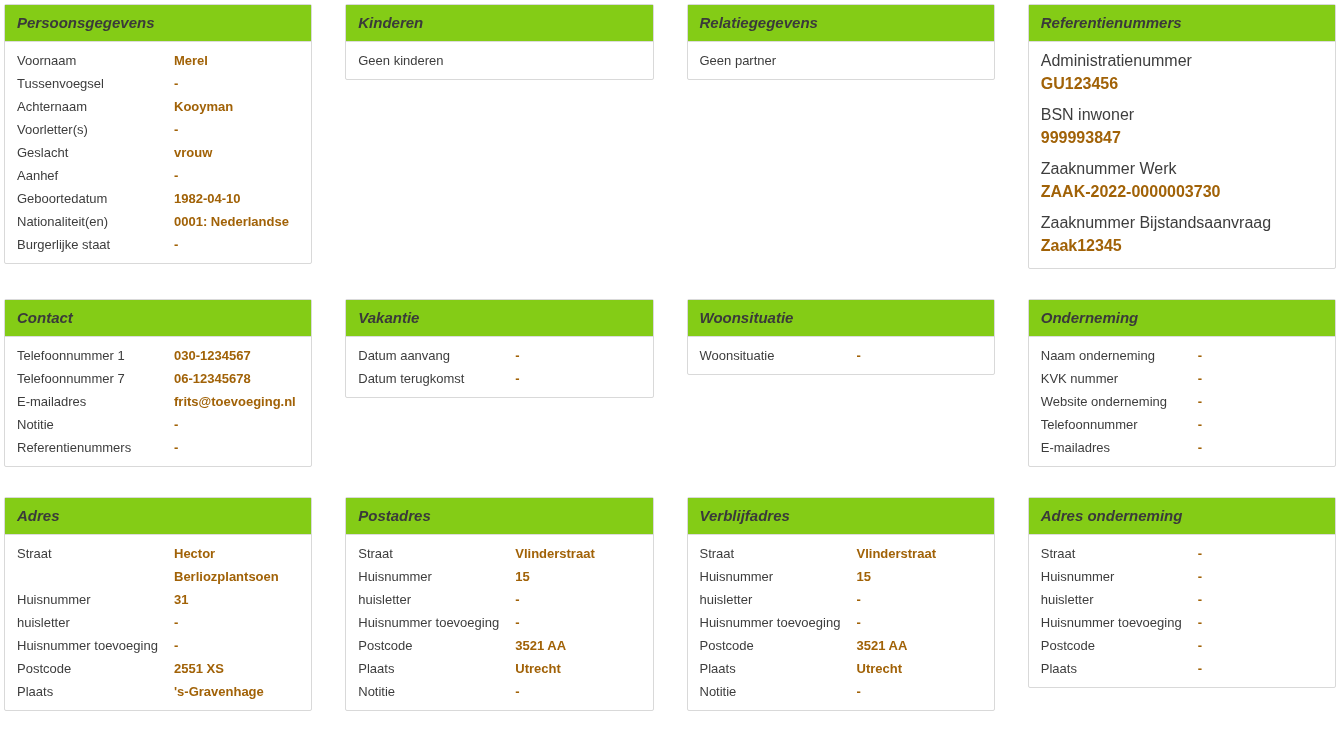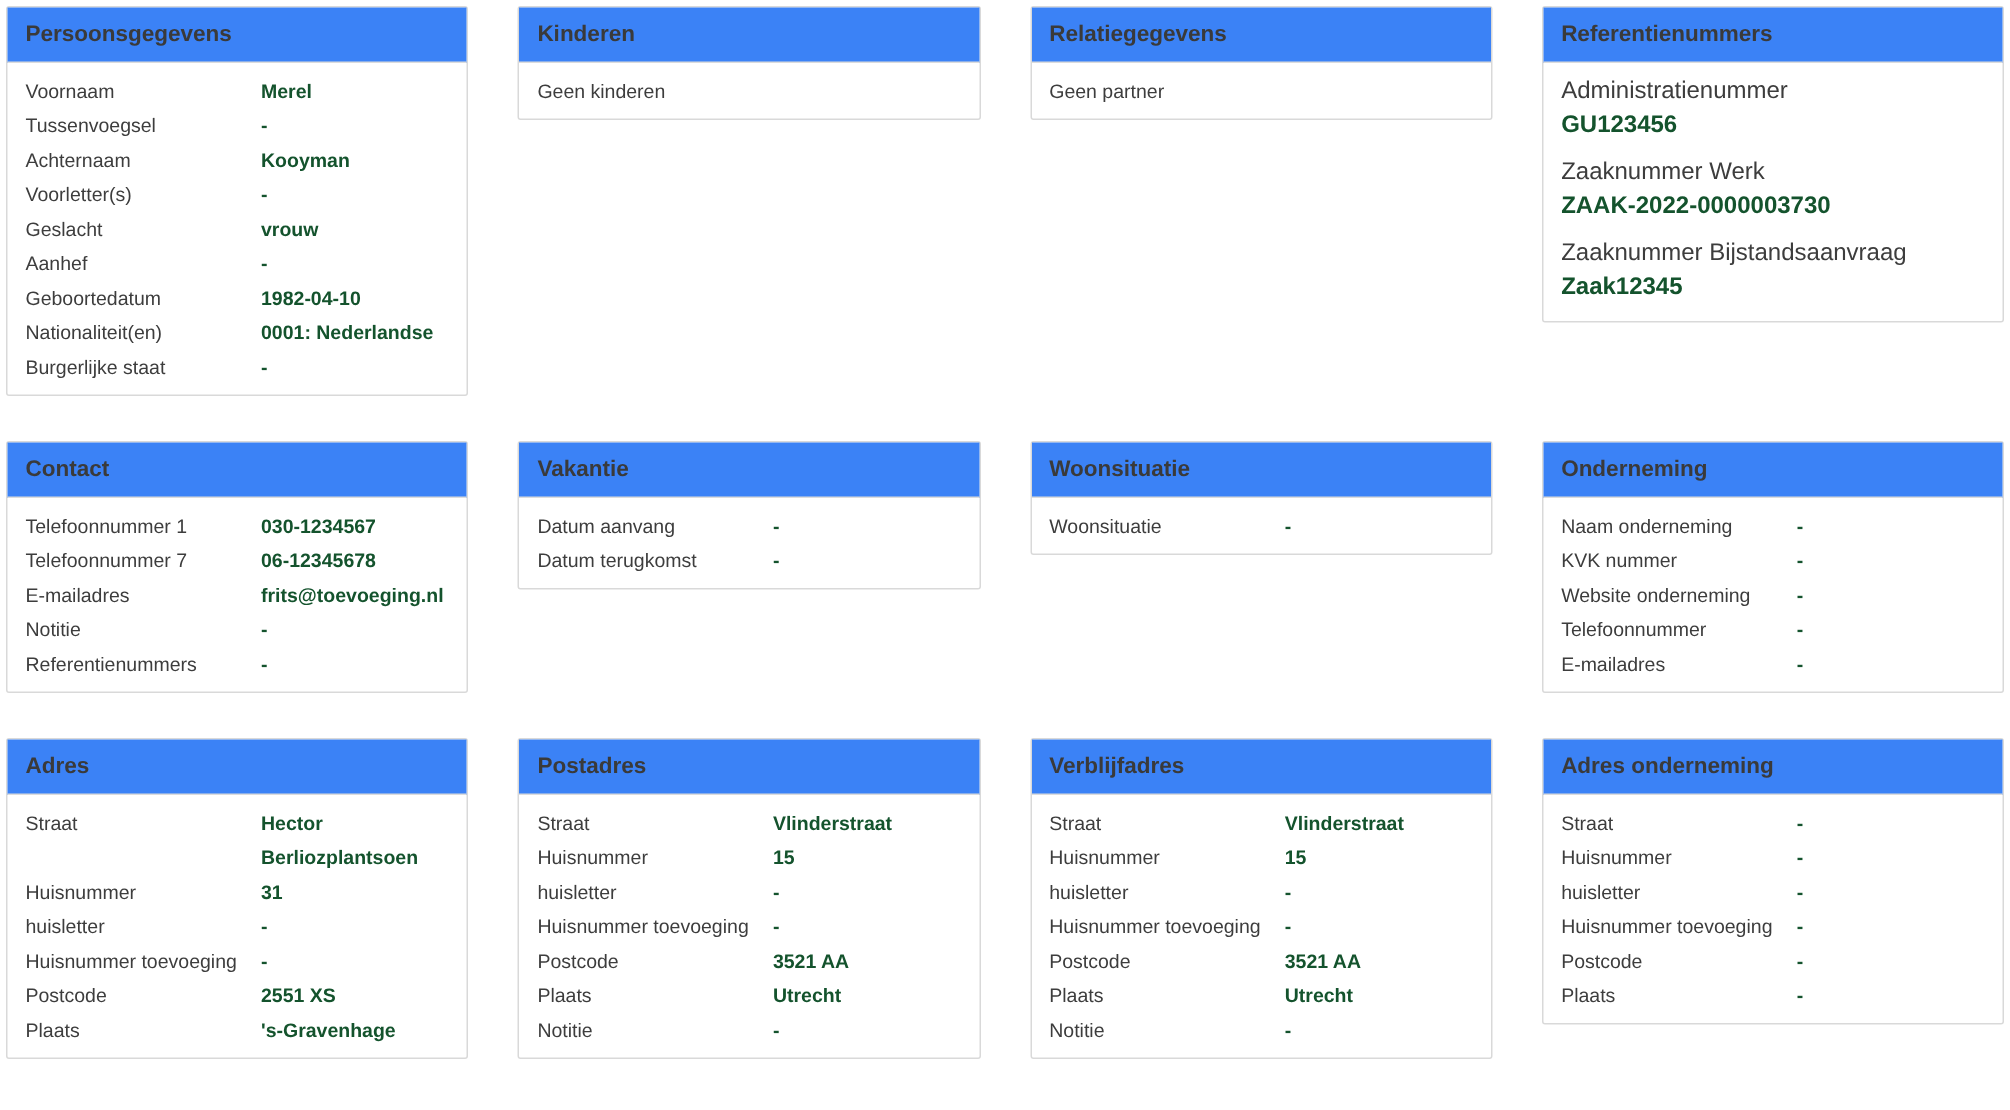--- a/index.html
+++ b/index.html
@@ -16,40 +16,41 @@
     row-gap: 30px;
     align-items: start;
     padding: 4px;
   }
   .card {
     background: #ffffff;
     border: 1px solid #d9d9d9;
     border-radius: 2px;
   }
   .card-header {
-    background: #3b82f6;
+    background: #84cc16;
     border-bottom: 1px solid #dcdcdc;
     padding: 9px 12px;
+    font-style: italic;
   }
   .card-header h2 {
     font-size: 15px;
     line-height: 18px;
     font-weight: 700;
     color: #3a3a3a;
   }
   .card-body { padding: 7px 12px; }
   .card-body.stacked { padding: 7px 12px 11px; }
   .row {
     display: grid;
     grid-template-columns: 157px minmax(0, 1fr);
     font-size: 13px;
     line-height: 23px;
   }
   .label { font-weight: 400; color: #3d3d3d; padding-right: 8px; }
-  .value { font-weight: 700; color: #14532d; }
+  .value { font-weight: 700; color: #a16207; }
   .pair { font-size: 16px; line-height: 23px; margin-bottom: 8px; }
   .pair:last-child { margin-bottom: 0; }
   .pair .label, .pair .value { display: block; }
   .message { font-size: 13px; line-height: 23px; color: #3d3d3d; }
 </style>
 </head>
 <body>
 
 <main class="grid">
 
@@ -118,20 +119,24 @@
   <section class="card">
     <header class="card-header">
       <h2>Referentienummers</h2>
     </header>
     <div class="card-body stacked">
         <div class="pair">
           <div class="label">Administratienummer</div>
           <div class="value">GU123456</div>
         </div>
         <div class="pair">
+          <div class="label">BSN inwoner</div>
+          <div class="value">999993847</div>
+        </div>
+        <div class="pair">
           <div class="label">Zaaknummer Werk</div>
           <div class="value">ZAAK-2022-0000003730</div>
         </div>
         <div class="pair">
           <div class="label">Zaaknummer Bijstandsaanvraag</div>
           <div class="value">Zaak12345</div>
         </div>
       </div>
   </section>
 

